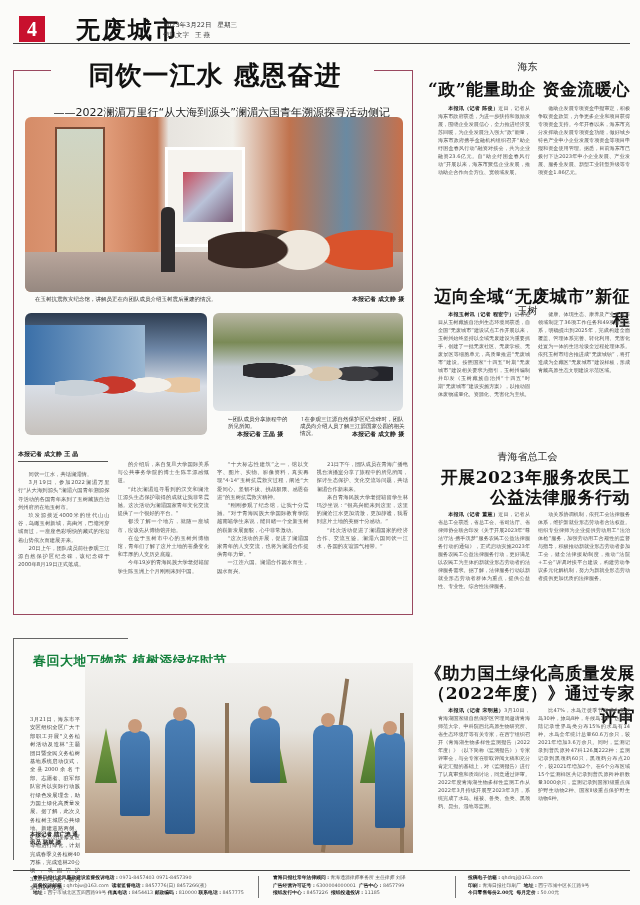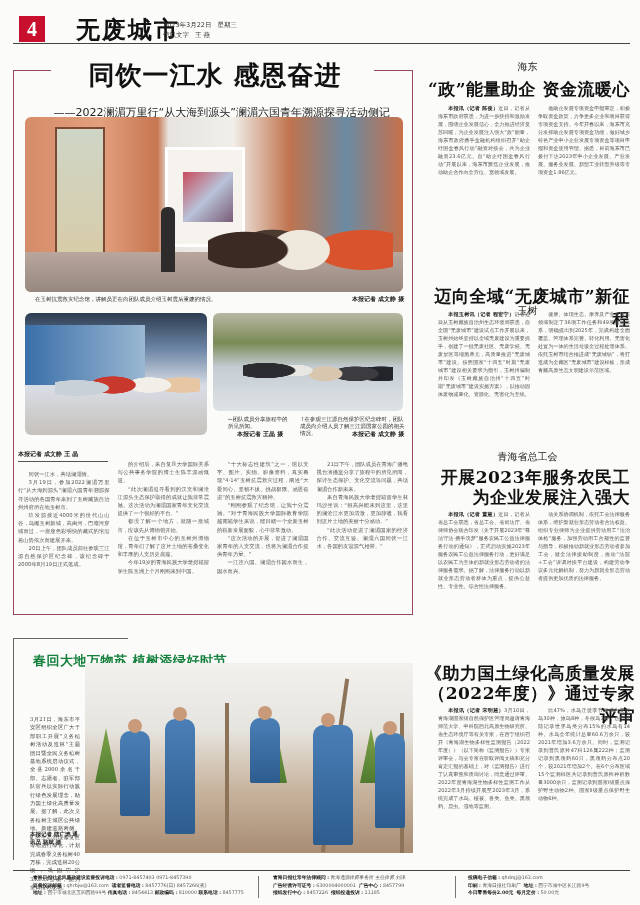--- a/index.html
+++ b/index.html
@@ -166,21 +166,21 @@
   <div class="col">
       <p><span class="lead">本报玉树讯（记者 程宦宁）</span><span>记者近日从玉树藏族自治州生态环境局获悉，自全国“无废城市”建设试点工作开展以来，玉树州始终坚持以全域无废建设为重要抓手，创建了一批无废社区、无废学校、无废景区等细胞单元，高质量推进“无废城市”建设。按照国家“十四五”时期“无废城市”建设相关要求为指引，玉树州编制并印发《玉树藏族自治州“十四五”时期“无废城市”建设实施方案》，以推动固体废物减量化、资源化、无害化为主线。</span></p>
     </div>
   <div class="col">
       <p>健康、体现生态、康养及产业发展等领域制定了36项工作任务和49项指标体系，明确提出到2025年，完成构建全面覆盖、管理体系完善、转化利用、无害化处置为一体的生活垃圾全过程处理体系。依托玉树市结合推进成“无废城镇”，将打造成为全藏区“无废城市”建设样板，形成青藏高原生态文明建设示范区域。</p>
     </div>
 </div>
 
 <div class="kicker" style="left:425px; top:450px; width:205px;">青海省总工会</div>
 <div class="r-head" style="left:425px; top:466px; width:205px;">开展2023年服务农民工</div>
-<div class="r-head" style="left:425px; top:486px; width:205px;">为企业发展注入强大</div>
+<div class="r-head" style="left:425px; top:486px; width:205px;">公益法律服务行动</div>
 <div class="r-cols" style="left:438px; top:510px; width:192px; height:140px;">
   <div class="col">
       <p><span class="lead">本报讯（记者 董慧）</span><span>近日，记者从省总工会获悉，省总工会、省司法厅、省律师协会联合印发《关于开展2023年“尊法守法·携手筑梦”服务农民工公益法律服务行动的通知》，正式启动实施2023年服务农民工公益法律服务行动，更好满足以农民工为主体的新就业形态劳动者的法律服务需求。据了解，法律服务行动以新就业形态劳动者群体为重点，提供公益性、专业性、综合性法律服务。</span></p>
     </div>
   <div class="col">
       <p>动关系协调机制，依托工会法律服务体系，维护新就业形态劳动者合法权益。组织专业律师为企业提供劳动用工“法治体检”服务，加强劳动用工合规性的监督与指导，积极推动新就业形态劳动者参加工会，健全法律援助制度，推动“法院+工会”诉调对接平台建设，构建劳动争议多元化解机制，努力为新就业形态劳动者提供更加优质的法律服务。</p>
     </div>
 </div>
 
 <div class="r-head" style="left:423px; top:662px; width:212px;">《助力国土绿化高质量发展</div>

